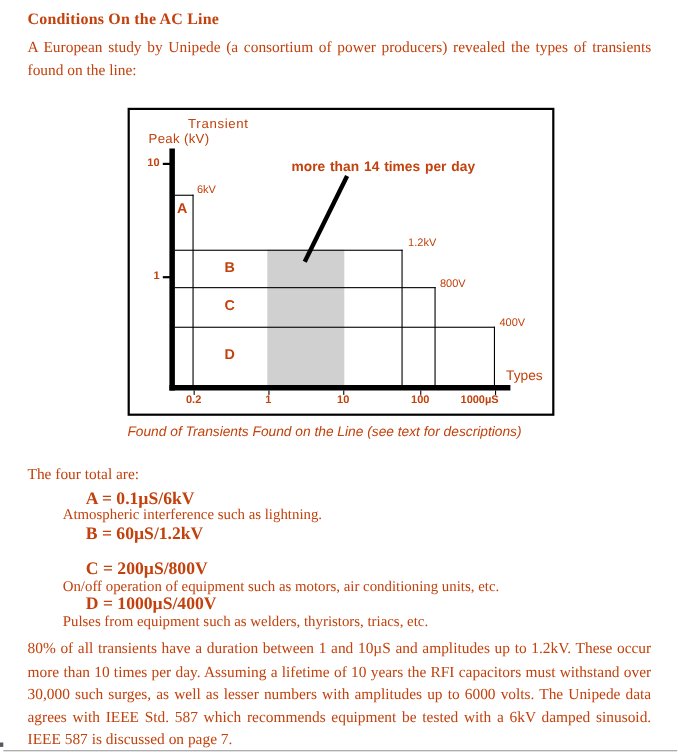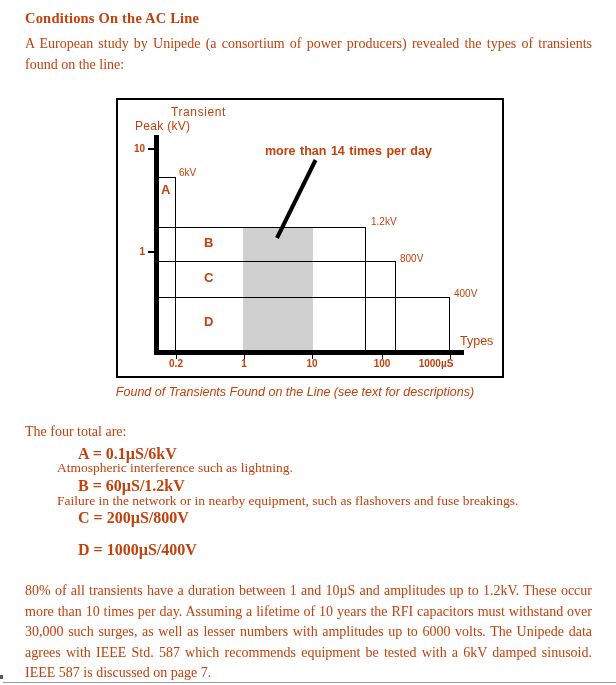--- a/index.html
+++ b/index.html
@@ -156,23 +156,24 @@
   </div>
 
   <div class="abs caption">Found of Transients Found on the Line (see text for descriptions)</div>
 
   <div class="abs four-types">The four total are:</div>
 
   <div class="abs type-spec spec-a">A = 0.1µS/6kV</div>
   <div class="abs type-desc desc-a">Atmospheric interference such as lightning.</div>
 
   <div class="abs type-spec spec-b">B = 60µS/1.2kV</div>
-  <div class="abs type-desc desc-b">Failure in the network or in nearby equipment, such as flashovers and fuse breakings.</div>
 
   <div class="abs type-spec spec-c">C = 200µS/800V</div>
+  <div class="abs type-desc desc-c">On/off operation of equipment such as motors, air conditioning units, etc.</div>
 
   <div class="abs type-spec spec-d">D = 1000µS/400V</div>
+  <div class="abs type-desc desc-d">Pulses from equipment such as welders, thyristors, triacs, etc.</div>
 
   <div class="abs para para-closing">80% of all transients have a duration between 1 and 10µS and amplitudes up to 1.2kV. These occur more than 10 times per day. Assuming a lifetime of 10 years the RFI capacitors must withstand over 30,000 such surges, as well as lesser numbers with amplitudes up to 6000 volts. The Unipede data agrees with IEEE Std. 587 which recommends equipment be tested with a 6kV damped sinusoid. IEEE 587 is discussed on page 7.</div>
 
   <div class="abs scan-line"></div>
   <div class="abs scan-speck"></div>
 </div>
 
 </body></html>

